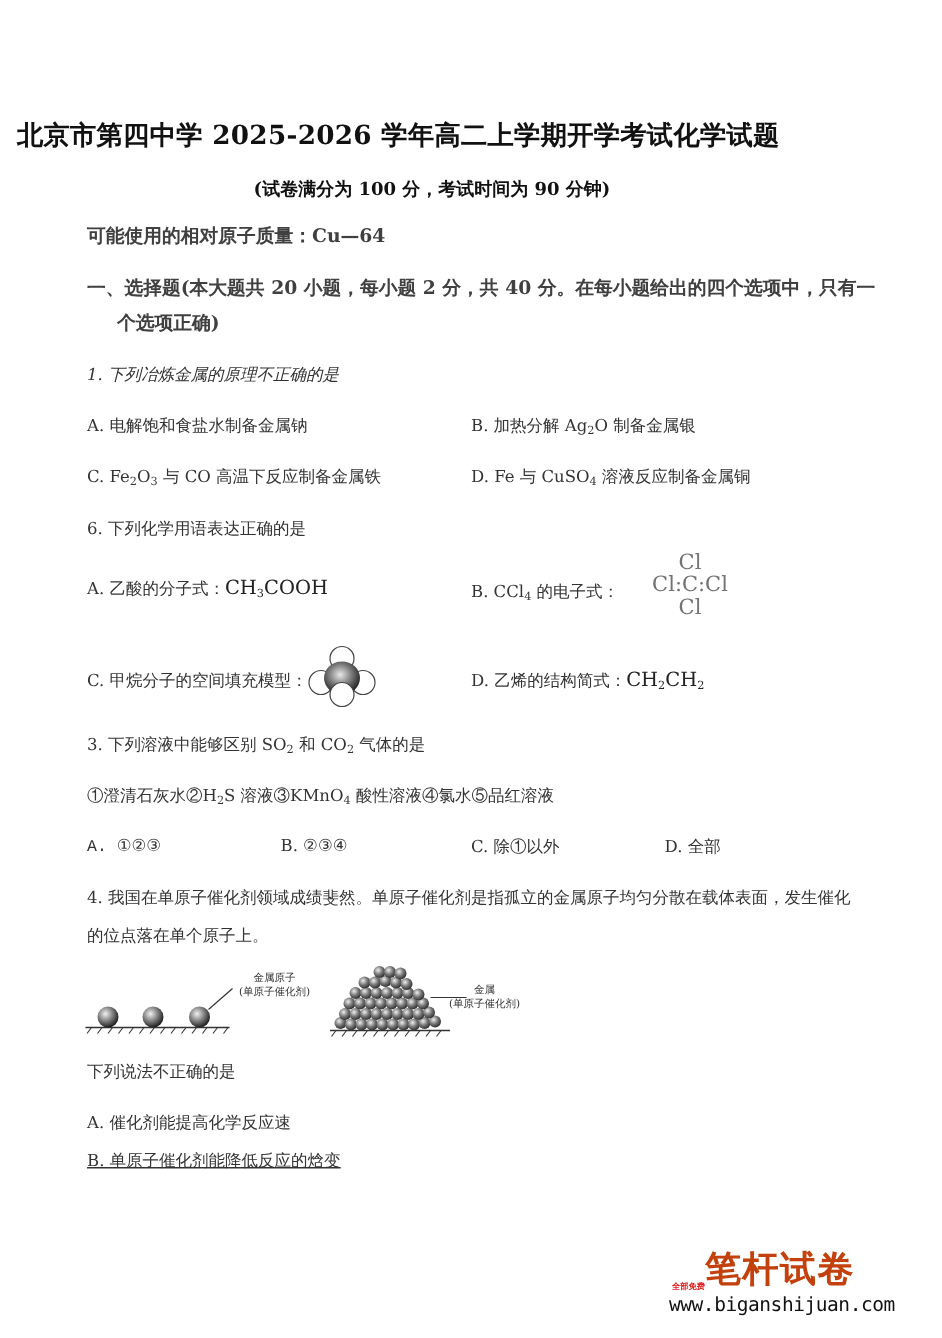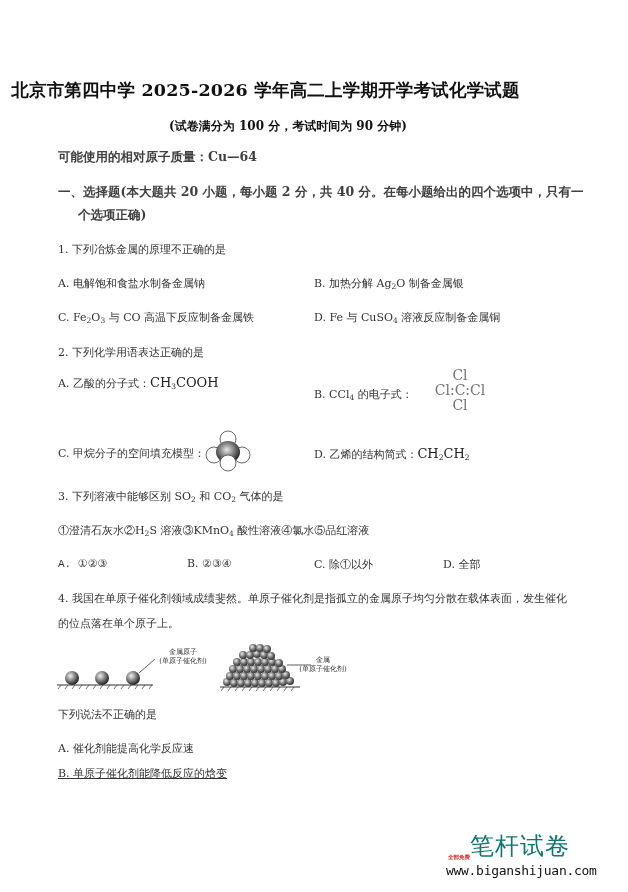--- a/index.html
+++ b/index.html
@@ -7,43 +7,43 @@
          font-family:"DejaVu Serif","Liberation Serif",serif; color:#222; }
   .abs { position:absolute; white-space:nowrap; }
   .title { left:0; width:531px; top:78px; text-align:center; font-size:17.5px; font-weight:bold; color:#111; letter-spacing:0.2px; }
   .subtitle { left:0; width:576px; top:118px; text-align:center; font-size:12px; font-weight:bold; color:#111; }
   .bold13 { font-size:12.5px; font-weight:bold; color:#404040; }
   .q { font-size:11px; color:#333; }
   .opt { font-size:11px; color:#333; }
   sub { font-size:7.5px; vertical-align:-2px; line-height:0; }
   .formula { font-size:13px; color:#222; }
   .lewis { font-size:14px; line-height:15px; text-align:center; color:#737373;margin-left:18px; }
-  .logo-cn { font-family:"DejaVu Sans","Liberation Sans",sans-serif; font-size:24px; font-weight:normal; color:#0f766e; letter-spacing:1px; }
+  .logo-cn { font-family:"DejaVu Sans","Liberation Sans",sans-serif; font-size:24px; font-weight:bold; color:#c2410c; letter-spacing:1px; }
   .logo-url { font-family:"DejaVu Sans Mono","Liberation Mono",monospace; font-size:13px; color:#111; letter-spacing:-0.3px; }
   .logo-red { font-family:"DejaVu Sans","Liberation Sans",sans-serif; font-size:5.5px; color:#e02020; font-weight:bold; }
   .diag-label { font-size:7px; color:#333; text-align:center; line-height:9px; }
 </style>
 </head>
 <body>
 
 <div class="abs title">北京市第四中学 2025-2026 学年高二上学期开学考试化学试题</div>
 <div class="abs subtitle">(试卷满分为 100 分，考试时间为 90 分钟)</div>
 <div class="abs bold13" style="left:58px; top:149px;">可能使用的相对原子质量：Cu—64</div>
 
 <div class="abs bold13" style="left:58px; top:184px;">一、选择题(本大题共 20 小题，每小题 2 分，共 40 分。在每小题给出的四个选项中，只有一</div>
 <div class="abs bold13" style="left:58px; top:207px;margin-left:20px;">个选项正确)</div>
 
-<div class="abs q" style="left:58px; top:242px;">1. 下列冶炼金属的原理不正确的是</div>
+<div class="abs q" style="left:58px; top:242px;font-style:italic;">1. 下列冶炼金属的原理不正确的是</div>
 <div class="abs opt" style="left:58px; top:276px;">A.  电解饱和食盐水制备金属钠</div>
 <div class="abs opt" style="left:314px; top:276px;"><span>B.  加热分解 Ag</span><sub>2</sub><span>O 制备金属银</span></div>
 <div class="abs opt" style="left:58px; top:310px;"><span>C. Fe</span><sub>2</sub><span>O</span><sub>3</sub><span> 与 CO 高温下反应制备金属铁</span></div>
 <div class="abs opt" style="left:314px; top:310px;"><span>D. Fe 与 CuSO</span><sub>4</sub><span> 溶液反应制备金属铜</span></div>
 
-<div class="abs q" style="left:58px; top:345px;">2. 下列化学用语表达正确的是</div>
-<div class="abs opt" style="left:58px; top:375px;">
+<div class="abs q" style="left:58px; top:345px;">6. 下列化学用语表达正确的是</div>
+<div class="abs opt" style="left:58px; top:385px;">
   <span>A.  乙酸的分子式：</span><span class="formula"><span>CH</span><sub>3</sub><span>COOH</span></span>
 </div>
 <div class="abs opt" style="left:314px; top:387px;"><span>B.  CCl</span><sub>4</sub><span> 的电子式：</span></div>
 <div class="abs lewis" style="left:412px; top:368px; width:60px;">
   <div>Cl</div>
   <div>Cl:C:Cl</div>
   <div>Cl</div>
 </div>
 <div class="abs opt" style="left:58px; top:446px;">C.  甲烷分子的空间填充模型：</div>
 <div class="abs" style="left:205px; top:430px; width:46px; height:42px;">

